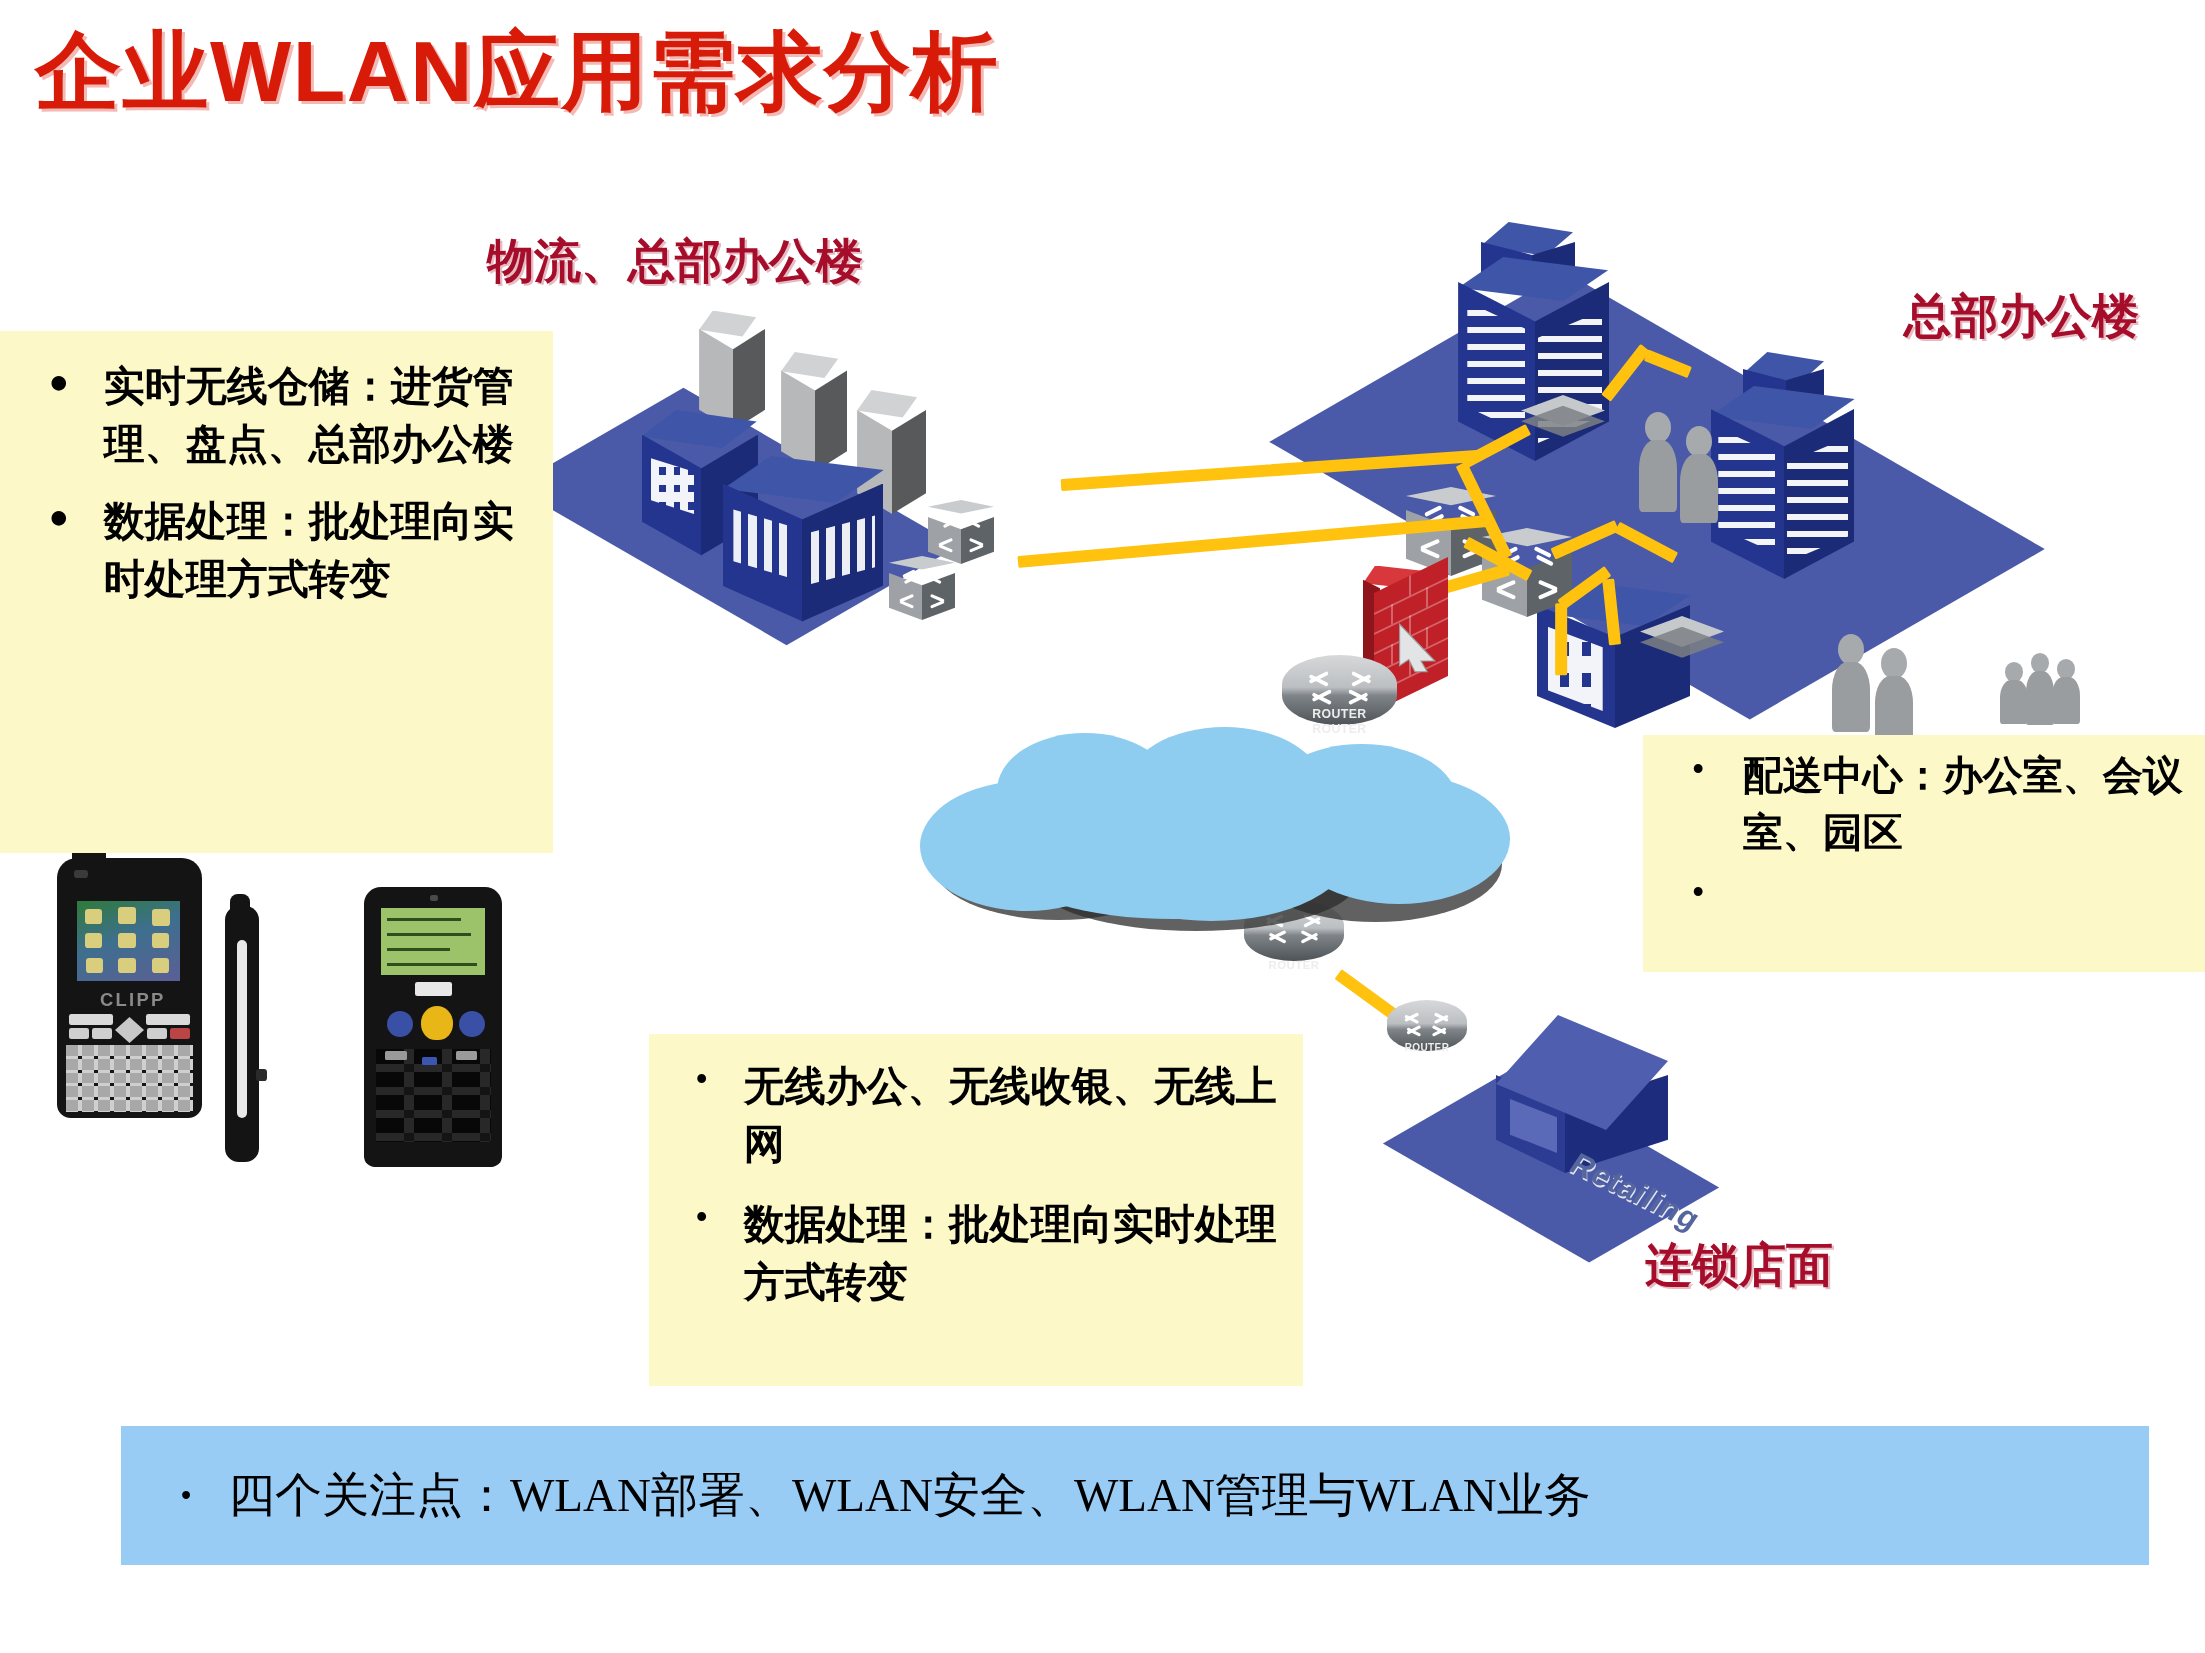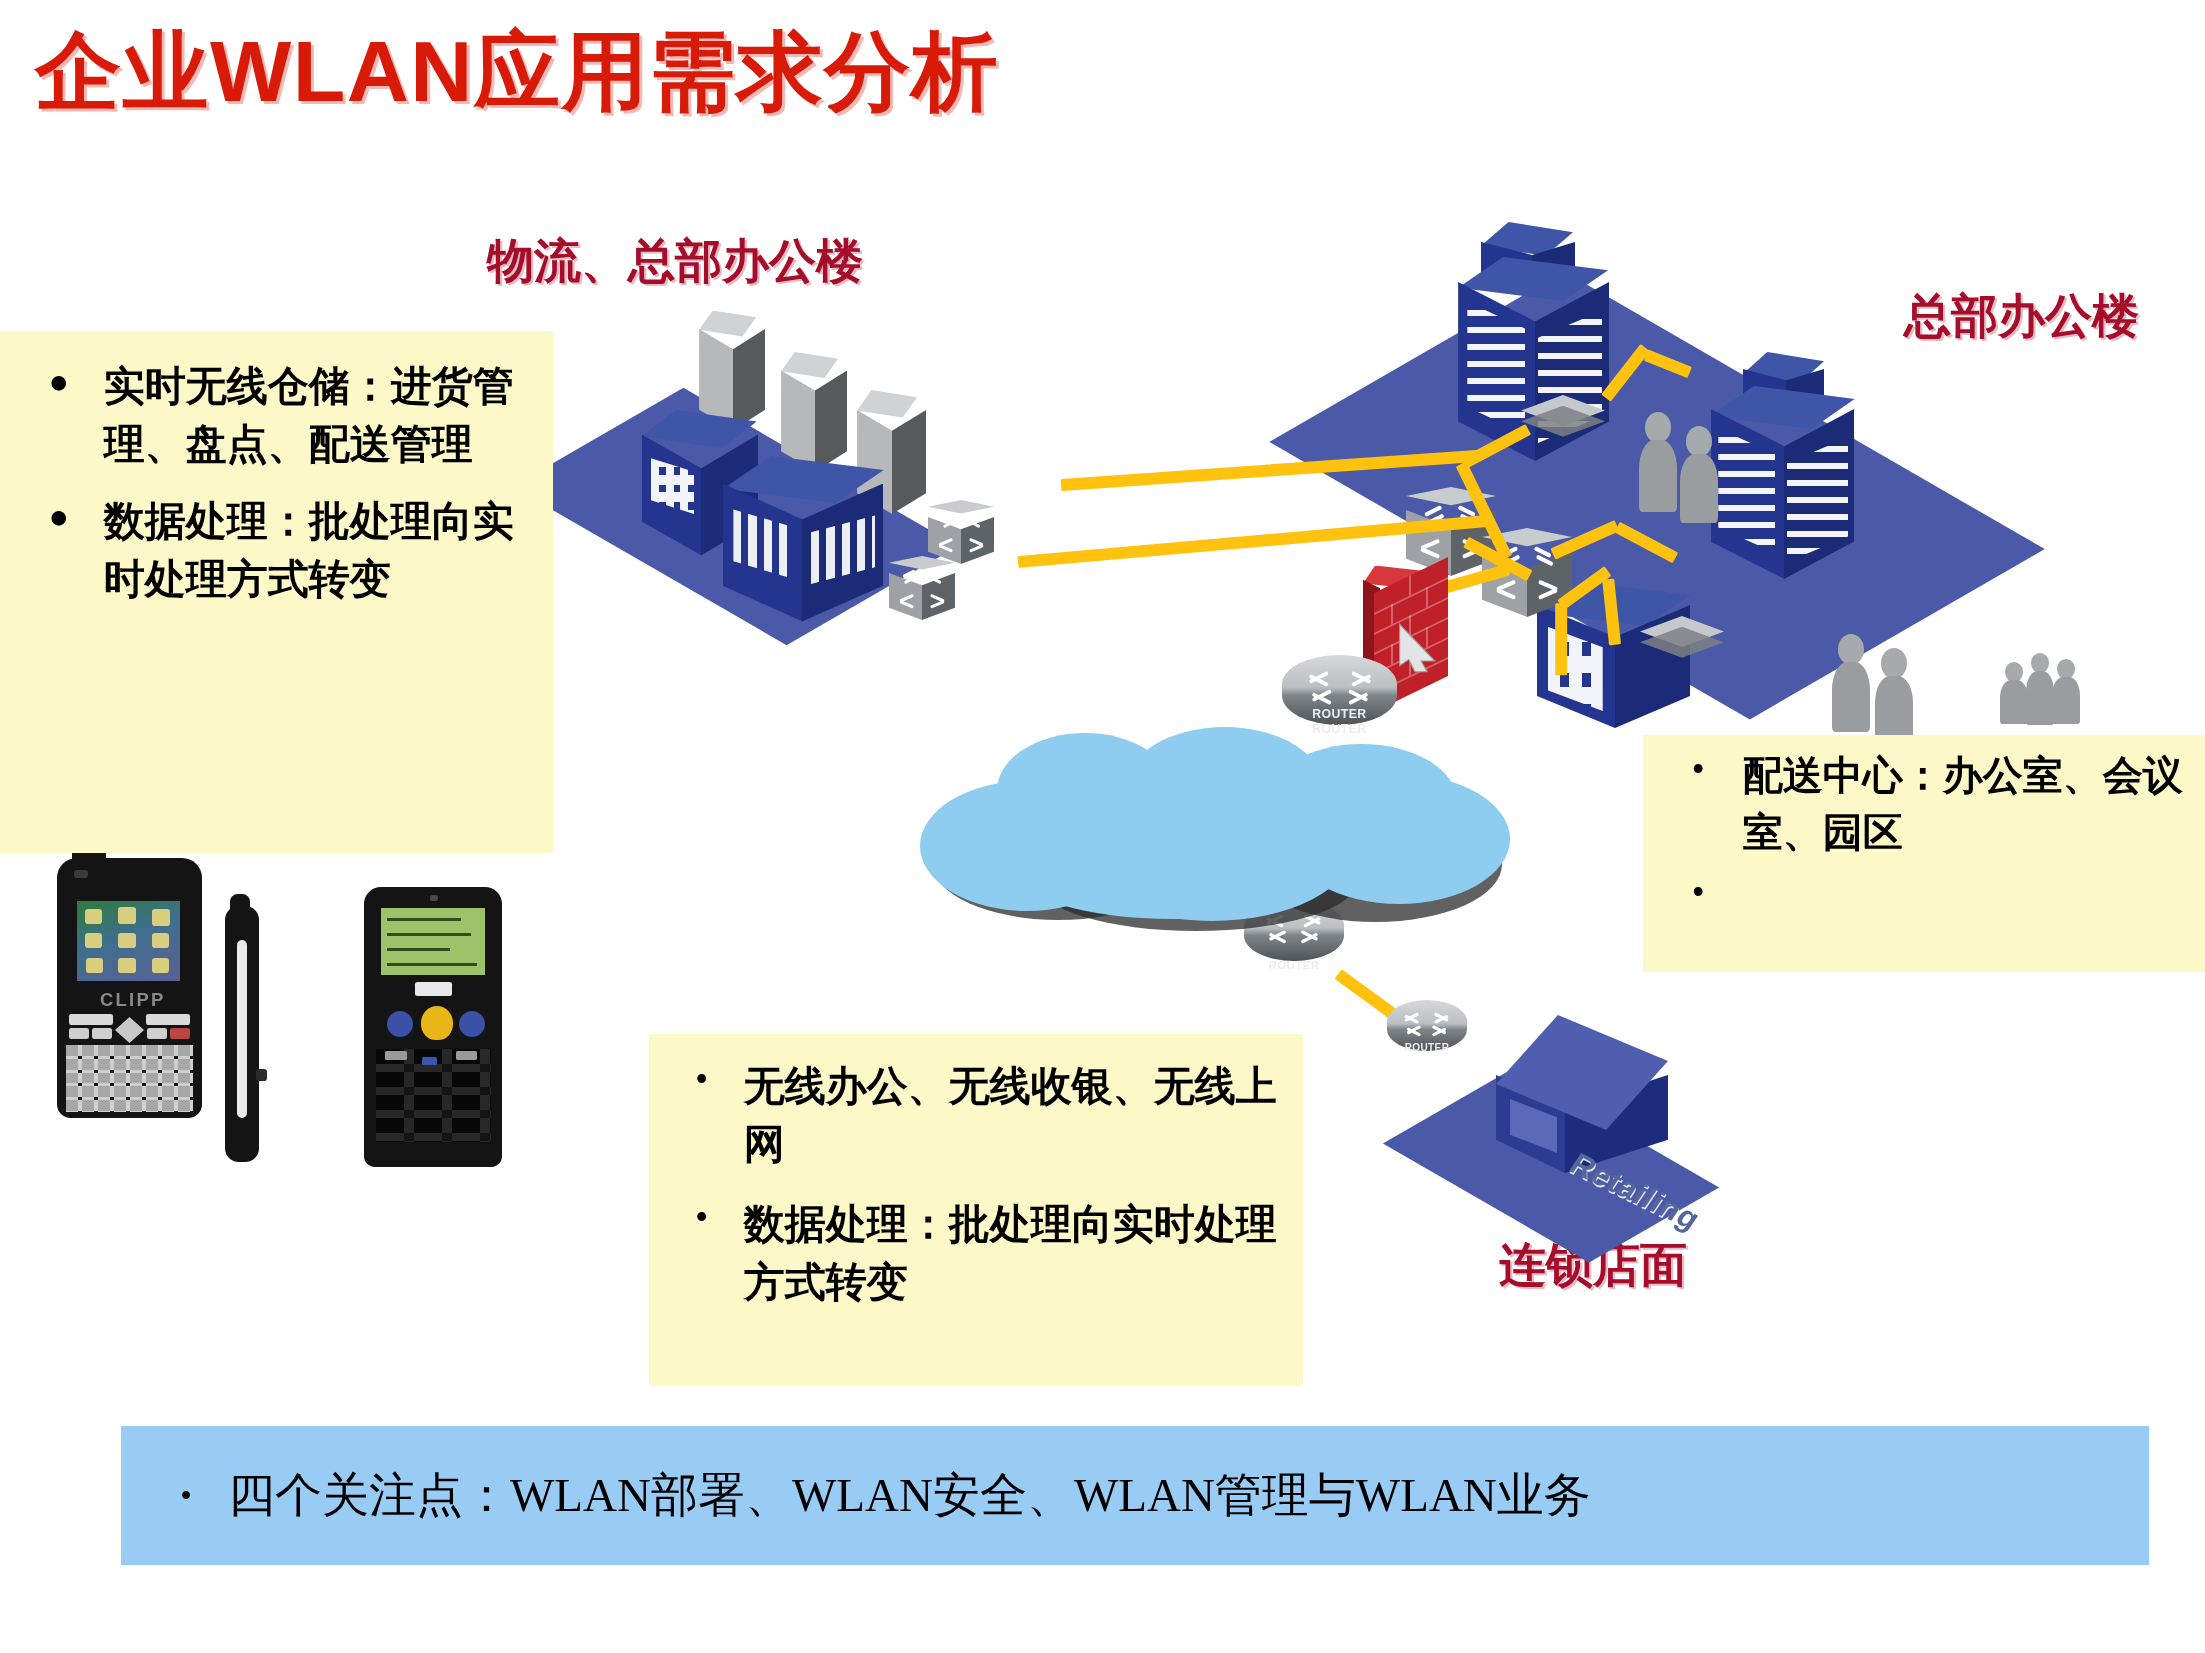--- a/index.html
+++ b/index.html
@@ -164,21 +164,21 @@
   .scan-yellow{position:absolute;background:#E8B616;border-radius:50% 50% 46% 46%;}
   .scan-blue{position:absolute;background:#3A4FA6;border-radius:50%;}
 </style>
 </head>
 <body>
 
 <div class="abs" id="page-title">企业WLAN应用需求分析</div>
 
 <div class="abs red-label" style="left:487px;top:230px;">物流、总部办公楼</div>
 <div class="abs red-label" style="left:1904px;top:285px;">总部办公楼</div>
-<div class="abs red-label" style="left:1499px;top:1234px;">连锁店面</div>
+<div class="abs red-label" style="left:1645px;top:1234px;">连锁店面</div>
 
 <div class="abs" style="left:551px;top:306px;width:582px;height:329px;">
 
   <div class="ground" style="left:31px;top:115px;width:306px;height:191px;"></div>
 
   <div class="rack" style="left:145px;top:4.6px;width:83px;height:138px;">
     <div class="rk-top" style="left:3.1px;top:0;width:57px;height:26px;clip-path:polygon(24% 0,100% 26%,76% 100%,0 74%);"></div>
     <div class="rk-l" style="left:3.1px;top:18.4px;width:34px;height:101px;clip-path:polygon(0 0,100% 20%,100% 100%,0 80%);"></div>
     <div class="rk-r" style="left:37px;top:18.4px;width:32px;height:101px;clip-path:polygon(0 20%,100% 0,100% 80%,0 100%);"></div>
   </div>
@@ -523,21 +523,21 @@
        background-blend-mode:multiply;opacity:.9;"></div>
   <div class="abs" style="left:21.4px;top:164px;width:21.4px;height:9.2px;background:#9a9a9a;border-radius:1.5px;"></div>
   <div class="abs" style="left:92px;top:164px;width:21.4px;height:9.2px;background:#9a9a9a;border-radius:1.5px;"></div>
   <div class="abs" style="left:58px;top:170px;width:15.3px;height:7.7px;background:#3C55B0;border-radius:1.5px;"></div>
 </div>
 
 <div class="abs callout" id="box-logistics">
   <ul>
     <li>
       <span class="bullet">●</span>
-      <span class="li-text">实时无线仓储：进货管理、盘点、配送管理</span>
+      <span class="li-text">实时无线仓储：进货管理、盘点、总部办公楼</span>
     </li>
     <li>
       <span class="bullet">●</span>
       <span class="li-text">数据处理：批处理向实时处理方式转变</span>
     </li>
   </ul>
 </div>
 
 <div class="abs callout" id="box-hq">
   <ul>

